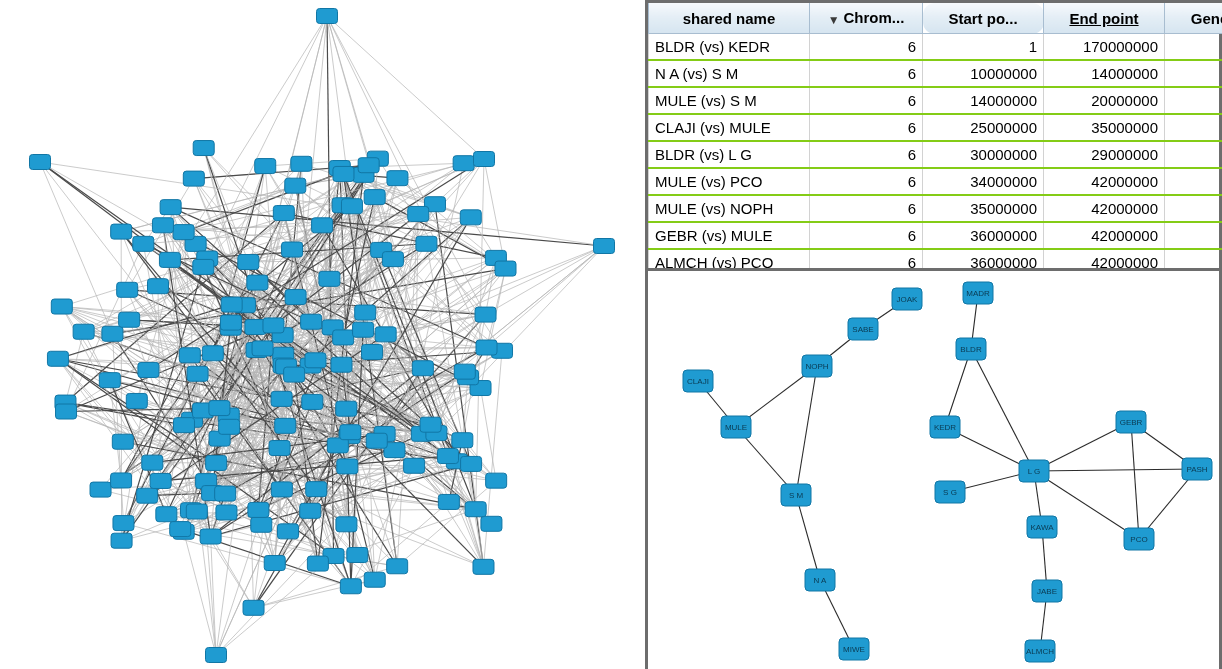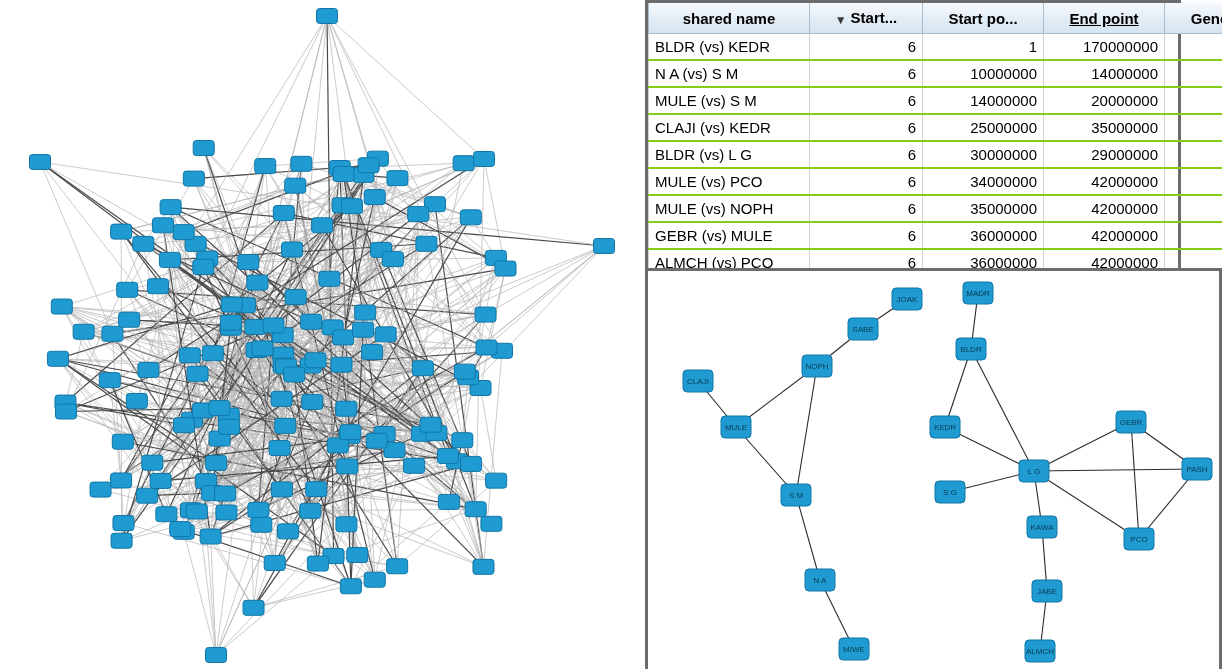--- a/index.html
+++ b/index.html
@@ -30,21 +30,21 @@
   #right-column {
     position: absolute;
     left: 645px; top: 0;
     width: 577px; height: 669px;
   }
 
   
   #table-panel {
     position: absolute;
     left: 0; top: 0;
-    width: 536px; height: 268px;
+    width: 577px; height: 268px;
     background: #ffffff;
     border-left: 3px solid #6d6d6d;
     border-top: 3px solid #6d6d6d;
     border-right: 3px solid #6d6d6d;
     box-sizing: border-box;
   }
   table.data-table {
     border-collapse: collapse;
     width: 100%;
     font-size: 15px;
@@ -69,21 +69,21 @@
     border-bottom: 2px solid #84cc16;
     padding: 2px 6px;
     height: 21px;
     white-space: nowrap;
     overflow: hidden;
   }
   td.c-name  { text-align: left; }
   td.c-num   { text-align: right; }
   th.col-0 { width: 148px; }
   th.col-1 { width: 100px; }
-  th.col-2 { width: 108px; }
+  th.col-2 { width: 108px; border-radius: 12px; }
   th.col-3 { width: 108px; text-decoration: underline; }
   th.col-4 { width: 107px; }
   .filter-glyph {
     display: inline-block;
     margin-right: 4px;
     color: #3a3a3a;
     font-size: 12px;
     vertical-align: middle;
   }
 
@@ -1342,21 +1342,21 @@
   <div id="right-column">
 
     <div id="table-panel">
       <table class="data-table">
         <thead>
           <tr>
             <th class="col-0">
               <span>shared name</span>
             </th>
             <th class="col-1">
-              <span class="filter-glyph">▼</span><span>Start...</span>
+              <span class="filter-glyph">▼</span><span>Chrom...</span>
             </th>
             <th class="col-2">
               <span>Start po...</span>
             </th>
             <th class="col-3">
               <span>End point</span>
             </th>
             <th class="col-4">
               <span>Genetic...</span>
             </th>
@@ -1378,21 +1378,21 @@
               <td class="c-num">6.6</td>
             </tr>
             <tr>
               <td class="c-name">MULE (vs) S M</td>
               <td class="c-num">6</td>
               <td class="c-num">14000000</td>
               <td class="c-num">20000000</td>
               <td class="c-num">7.5</td>
             </tr>
             <tr>
-              <td class="c-name">CLAJI (vs) KEDR</td>
+              <td class="c-name">CLAJI (vs) MULE</td>
               <td class="c-num">6</td>
               <td class="c-num">25000000</td>
               <td class="c-num">35000000</td>
               <td class="c-num">5.9</td>
             </tr>
             <tr>
               <td class="c-name">BLDR (vs) L G</td>
               <td class="c-num">6</td>
               <td class="c-num">30000000</td>
               <td class="c-num">29000000</td>

